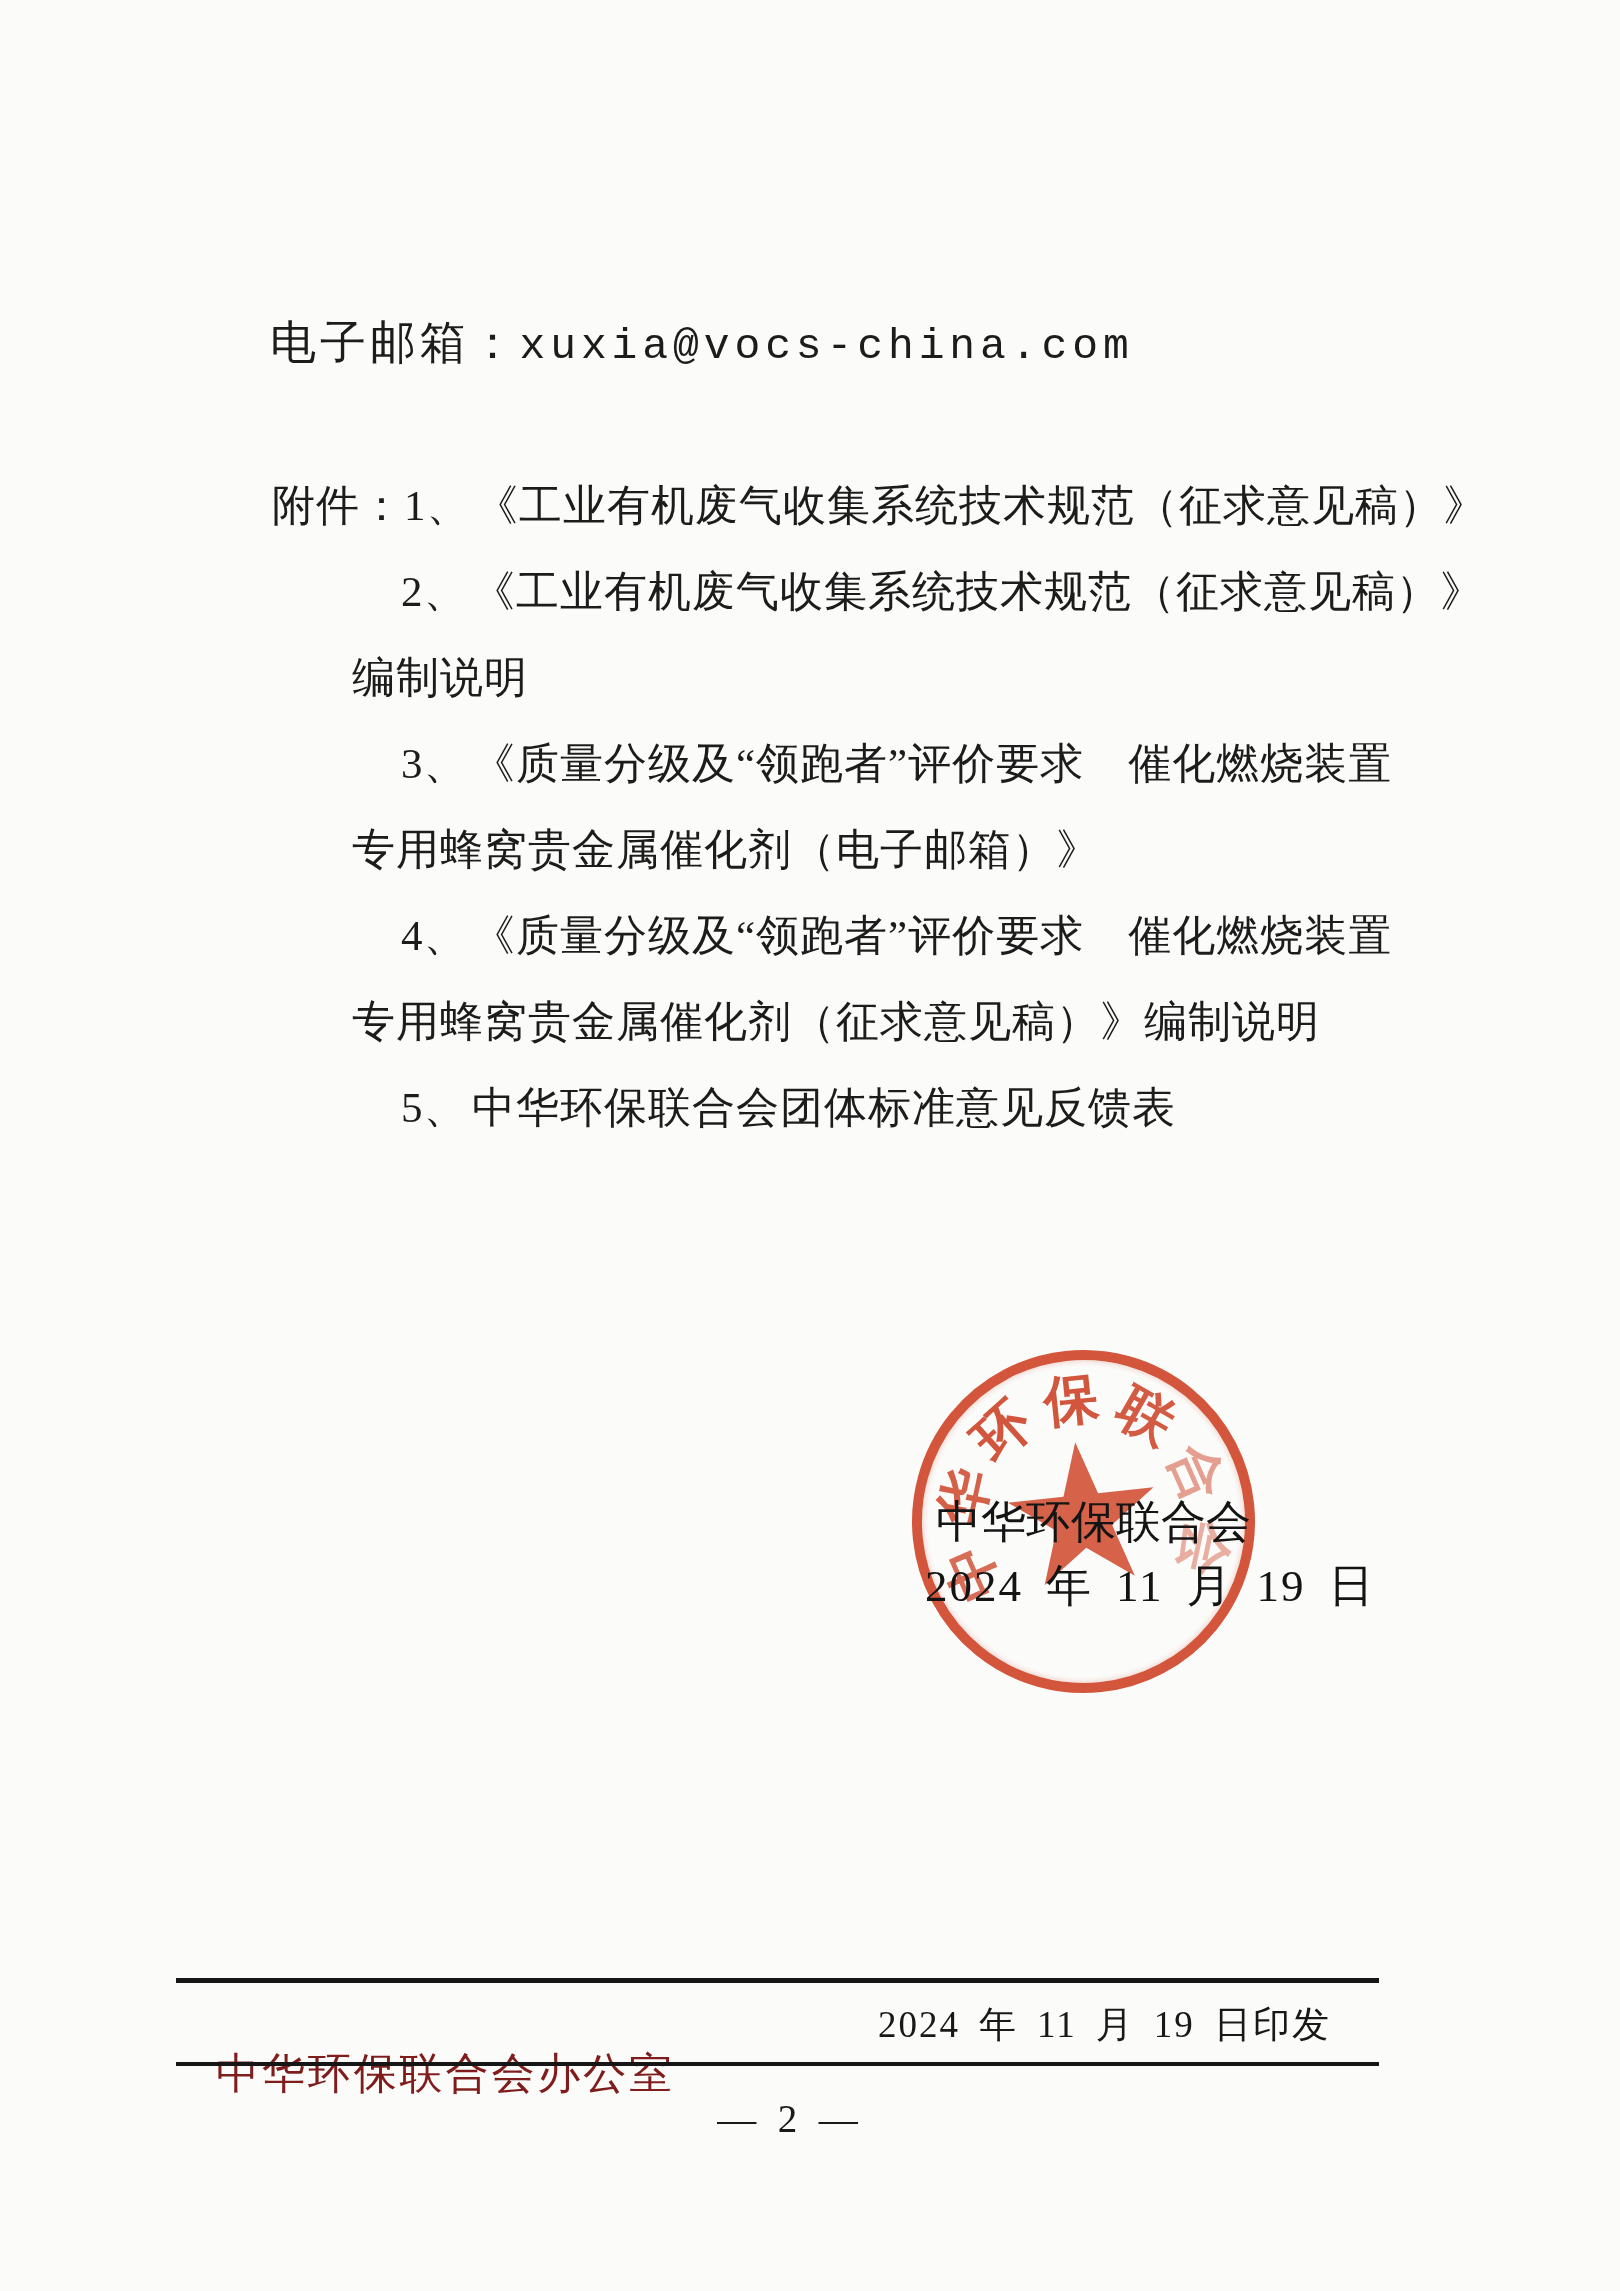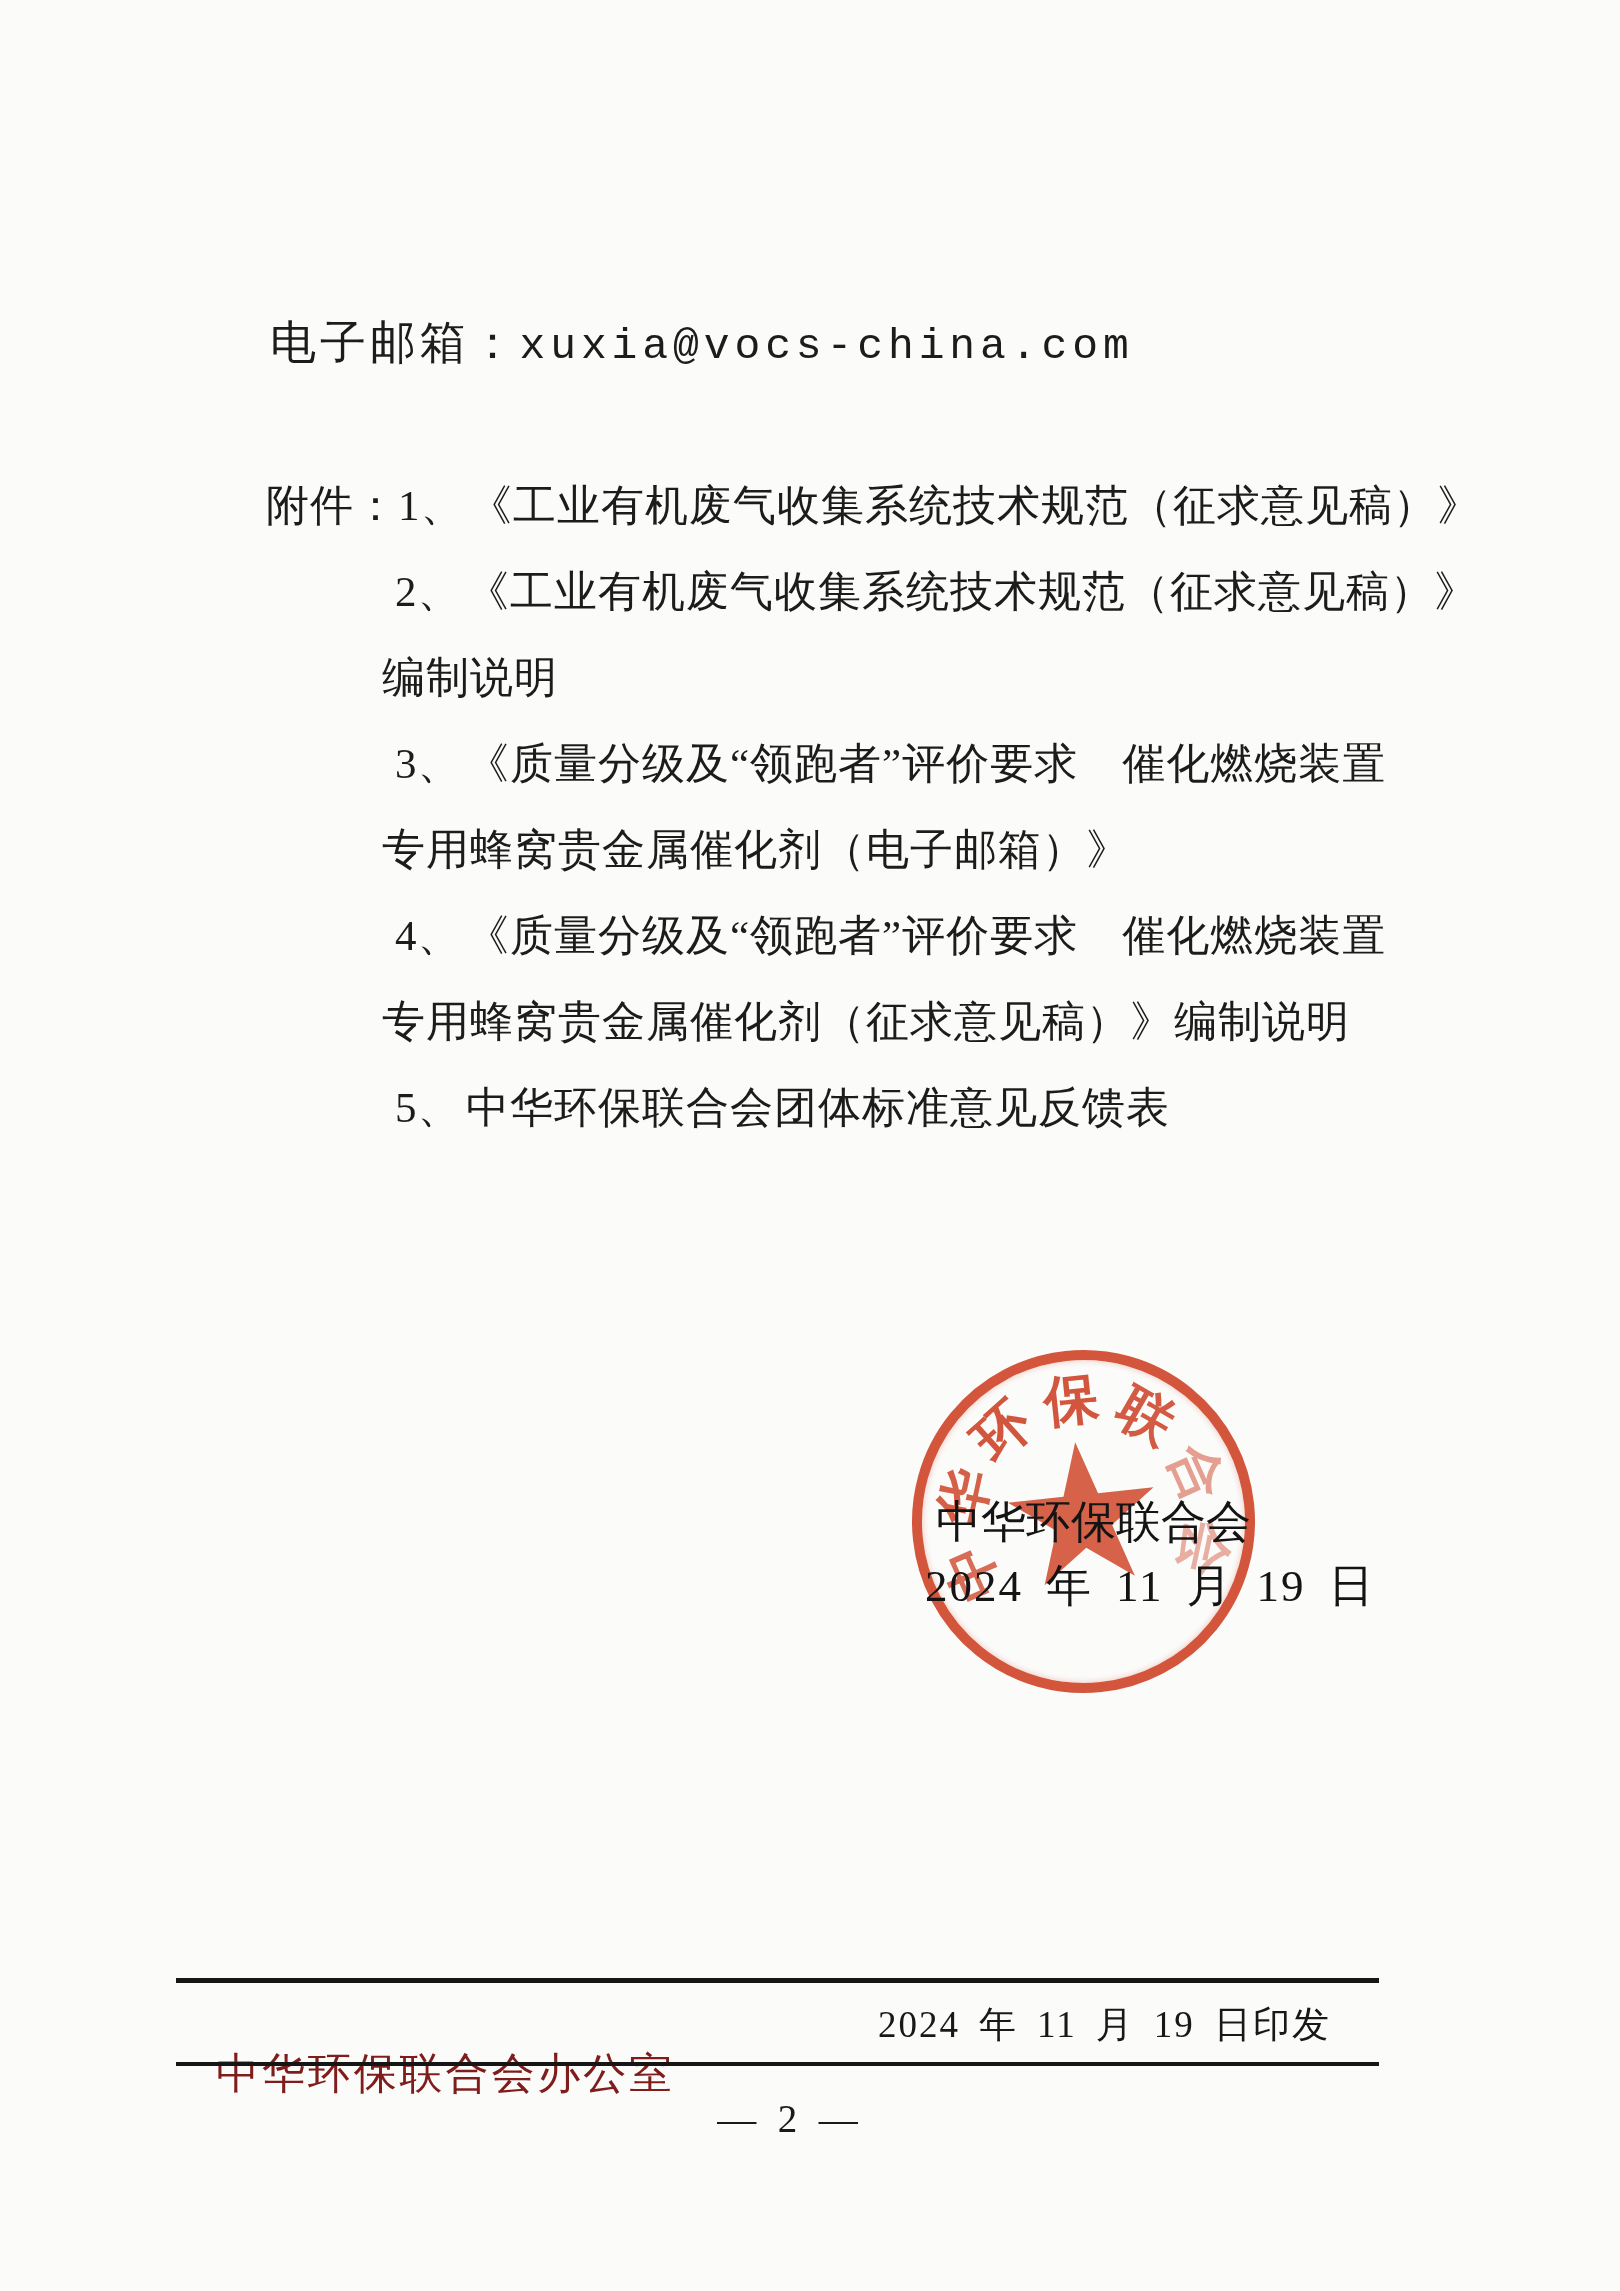--- a/index.html
+++ b/index.html
@@ -14,26 +14,26 @@
   .abs{position:absolute;white-space:nowrap;}
 
   
   #email-line{left:270px;top:312px;font-size:46px;letter-spacing:3.9px;}
   #email-line .addr{
     font-family:Liberation Mono, monospace;
     font-size:43px;letter-spacing:4.9px;
   }
 
   
-  #attachments{left:266px;top:463px;font-size:43px;letter-spacing:1px;}
+  #attachments{left:272px;top:463px;font-size:43px;letter-spacing:1px;}
   .att-line{height:86px;display:flex;align-items:center;white-space:nowrap;}
   .att-line .num{display:inline-block;min-width:71px;}
   .att-line.first{margin-left:0;}
   .att-line.numbered{margin-left:129px;}
-  .att-line.cont{margin-left:116px;text-align:center;}
+  .att-line.cont{margin-left:80px;text-align:center;}
   .att-label{display:inline-block;min-width:129px;}
 
   
   #seal{left:912px;top:1350px;width:343px;height:343px;transform:rotate(-6deg);z-index:1;}
   #seal .ring{
     position:absolute;left:0;top:0;right:0;bottom:0;
     border:10.8px solid #cf4428;border-radius:50%;
     opacity:.9;
     box-shadow:inset 0 0 5.9px rgba(207,68,40,.35);
   }

